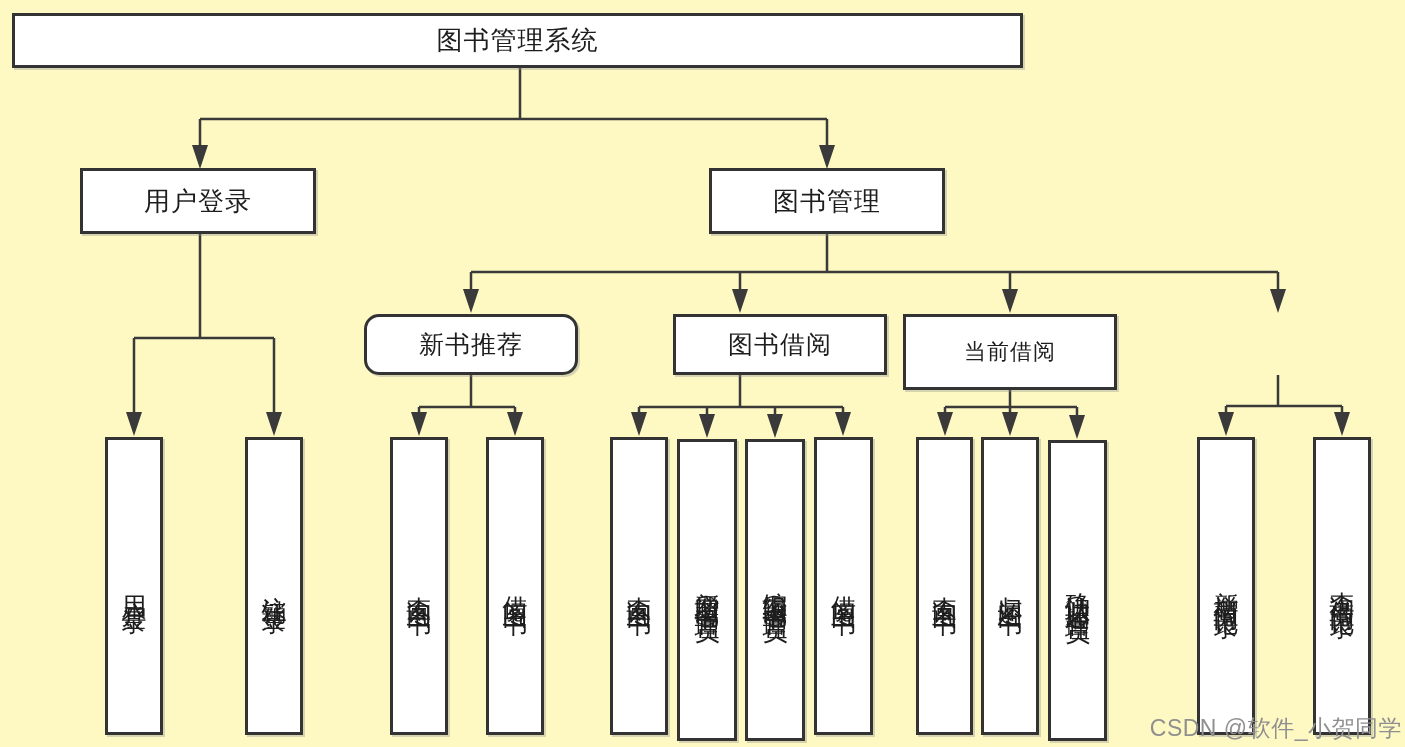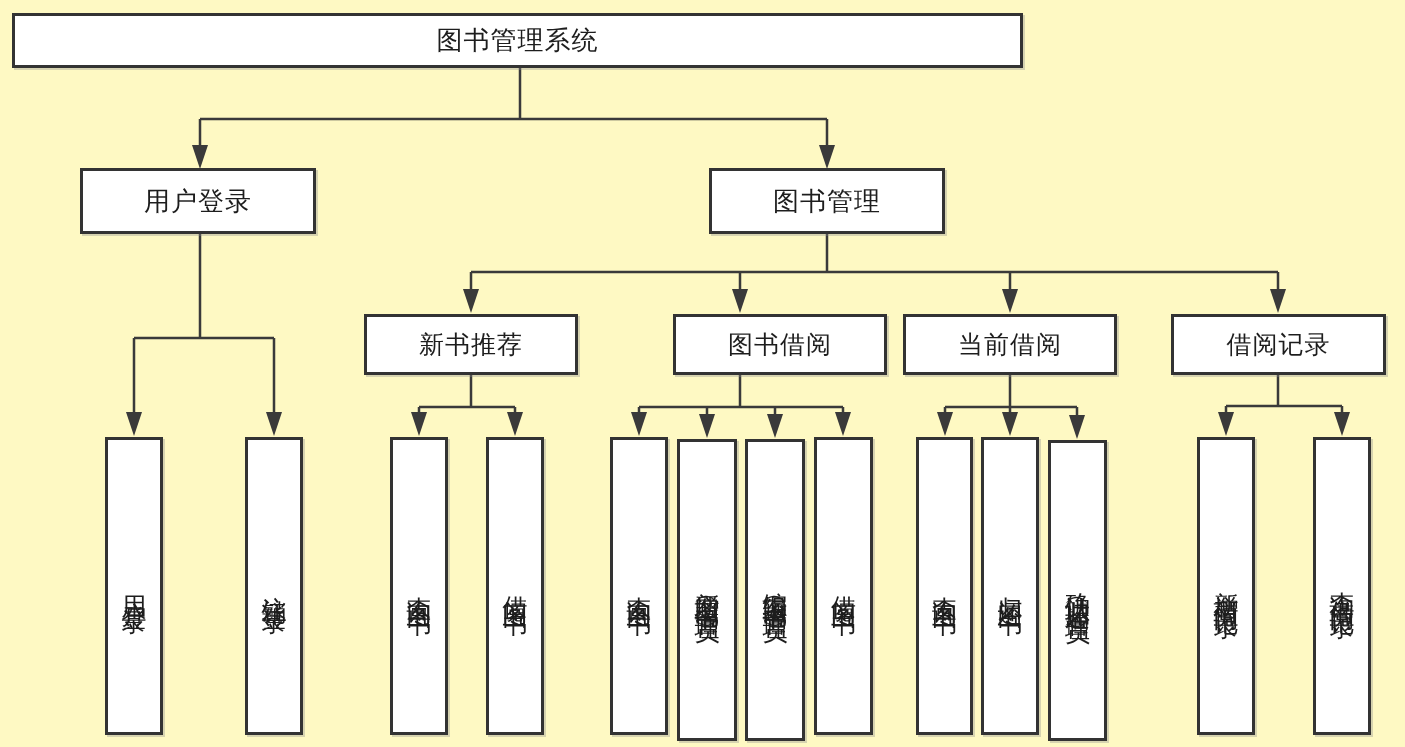--- a/index.html
+++ b/index.html
@@ -97,37 +97,37 @@
       <use href="#arr" transform="translate(1226,436)"></use>
       <use href="#arr" transform="translate(1342,436)"></use>
     </g>
   </svg>
 
   <div class="box hbox" style="left:12px; top:13px; width:1011px; height:55px;">图书管理系统</div>
 
   <div class="box hbox" style="left:80px; top:168px; width:236px; height:66px;">用户登录</div>
   <div class="box hbox" style="left:709px; top:168px; width:236px; height:66px;">图书管理</div>
 
-  <div class="box hbox" style="left:364px; top:314px; width:214px; height:61px; font-size:25px;">新书推荐</div>
+  <div class="box hbox" style="left:364px; top:314px; width:214px; height:61px; font-size:25px;border-radius:15px;">新书推荐</div>
   <div class="box hbox" style="left:633px; top:314px; width:214px; height:61px; font-size:25px;margin-left:40px;">图书借阅</div>
-  <div class="box hbox" style="left:903px; top:314px; width:214px; height:61px; font-size:25px;">当前借阅</div>
-  <div class="box hbox" style="left:1171px; top:314px; width:215px; height:61px; font-size:25px;">借阅记录</div>
+  <div class="box hbox" style="left:903px; top:314px; width:214px; height:76px; font-size:22px;">当前借阅</div>
 
   <div class="box vbox" style="left:105px; top:437px; width:58px; height:298px;">用户登录</div>
   <div class="box vbox" style="left:245px; top:437px; width:58px; height:298px;">注销登录</div>
 
   <div class="box vbox" style="left:390px; top:437px; width:58px; height:298px;">查询图书</div>
   <div class="box vbox" style="left:486px; top:437px; width:58px; height:298px;">借阅图书</div>
 
   <div class="box vbox" style="left:610px; top:437px; width:58px; height:298px;">查询图书</div>
   <div class="box vbox long" style="left:677px; top:439px; width:60px; height:302px;">新增图书（管理员）</div>
   <div class="box vbox long" style="left:745px; top:439px; width:60px; height:302px;">编辑图书（管理员）</div>
   <div class="box vbox" style="left:814px; top:437px; width:59px; height:298px;">借阅图书</div>
 
   <div class="box vbox" style="left:916px; top:437px; width:57px; height:298px;">查询图书</div>
   <div class="box vbox" style="left:981px; top:437px; width:58px; height:298px;">归还图书</div>
   <div class="box vbox long" style="left:1048px; top:440px; width:59px; height:301px;">确认归还（管理员）</div>
 
   <div class="box vbox" style="left:1197px; top:437px; width:58px; height:298px;">新增借阅记录</div>
   <div class="box vbox" style="left:1313px; top:437px; width:58px; height:298px;">查询借阅记录</div>
 
+  <div class="watermark">CSDN @软件_小贺同学</div>
 
 </div>
 
 </body></html>

